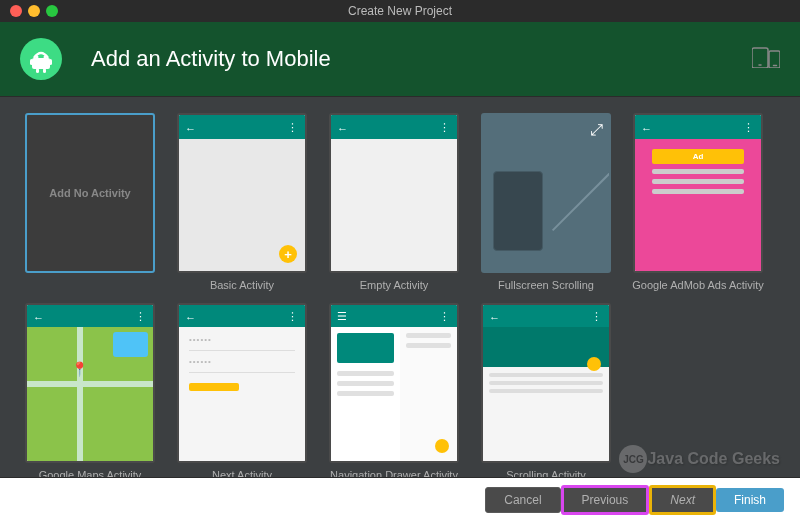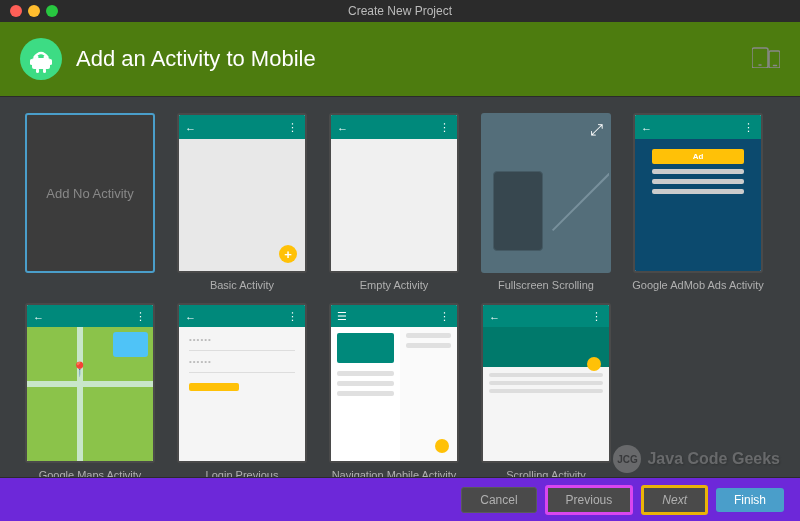--- a/index.html
+++ b/index.html
@@ -39,25 +39,25 @@
 
     .dialog {
       background: #3c3f41;
       width: 100%;
       height: calc(100% - 22px);
       display: flex;
       flex-direction: column;
     }
 
     .dialog-header {
-      background: #4d7c0f;
+      background: #14532d;
       padding: 16px 20px;
       display: flex;
       align-items: center;
-      gap: 14px;
+      gap: 29px;
       border-bottom: 1px solid #2b2b2b;
     }
 
     .android-logo {
       width: 42px;
       height: 42px;
     }
 
     .dialog-title {
       color: #ffffff;
@@ -208,21 +208,21 @@
       width: 2px;
       height: 100px;
       background: #78909C;
       transform: rotate(45deg);
     }
 
     
     .admob-activity .phone-topbar { background: #00897B; height: 24px; }
     .admob-body {
       flex: 1;
-      background: #0c4a6e;
+      background: #ec4899;
       display: flex;
       flex-direction: column;
       align-items: center;
       padding: 10px 6px 6px;
       gap: 5px;
     }
     .admob-banner {
       background: #FFC107;
       width: 80%;
       padding: 3px 6px;
@@ -398,27 +398,27 @@
       top: 52px;
       right: 8px;
       width: 14px;
       height: 14px;
       border-radius: 50%;
       background: #FFC107;
     }
 
     .dialog-footer {
       height: 44px;
-      background: #6d28d9;
+      background: #ffffff;
       border-top: 1px solid #2b2b2b;
       display: flex;
       align-items: center;
       justify-content: flex-end;
       padding: 0 16px;
-      gap: 8px;
+      gap: 0;
     }
 
     .btn {
       padding: 5px 18px;
       border: none;
       border-radius: 3px;
       font-size: 12px;
       cursor: pointer;
     }
     .btn-cancel {
@@ -443,21 +443,20 @@
       border: none;
     }
 
     .watermark {
       position: absolute;
       bottom: 48px;
       right: 20px;
       opacity: 0.4;
       display: flex;
       align-items: center;
-      gap: 6px;
       pointer-events: none;
     }
     .watermark-icon {
       width: 28px;
       height: 28px;
       border-radius: 50%;
       background: #aaa;
       display: flex;
       align-items: center;
       justify-content: center;
@@ -510,21 +509,21 @@
         <line x1="7" y1="19" x2="9" y2="19" stroke="#888" stroke-width="1.5" stroke-linecap="round"></line>
         <line x1="21.5" y1="19.5" x2="24.5" y2="19.5" stroke="#888" stroke-width="1.5" stroke-linecap="round"></line>
       </svg>
     </div>
   </div>
 
   <div class="content-area">
 
     <div class="activity-card selected">
       <div class="card-preview no-activity-preview">
-        <span style="color:#888;font-size:13px;">Add No Activity</span>
+        <span style="color:#888;font-size:11px;font-weight:bold;">Add No Activity</span>
       </div>
     </div>
 
     <div class="activity-card">
       <div class="card-preview">
         <div class="phone-mockup basic-activity">
           <div class="phone-topbar teal-bar">
             <span class="topbar-arrow">←</span>
             <span class="topbar-dots">⋮</span>
           </div>
@@ -602,21 +601,21 @@
           </div>
           <div class="login-body">
             <div class="login-stars">••••••</div>
             <div class="login-line"></div>
             <div class="login-stars">••••••</div>
             <div class="login-line"></div>
             <div class="login-btn"></div>
           </div>
         </div>
       </div>
-      <span class="card-label">Login Previous</span>
+      <span class="card-label">Next Activity</span>
     </div>
 
 
     <div class="activity-card">
       <div class="card-preview">
         <div class="phone-mockup" style="position:relative;">
           <div class="phone-topbar teal-bar">
             <span class="topbar-arrow">☰</span>
             <span class="topbar-dots">⋮</span>
           </div>
@@ -628,21 +627,21 @@
               <div class="nav-drawer-item"></div>
             </div>
             <div class="nav-main">
               <div class="nav-main-line"></div>
               <div class="nav-main-line"></div>
             </div>
           </div>
           <div class="nav-fab"></div>
         </div>
       </div>
-      <span class="card-label">Navigation Mobile Activity</span>
+      <span class="card-label">Navigation Drawer Activity</span>
     </div>
 
     <div class="activity-card">
       <div class="card-preview">
         <div class="phone-mockup" style="position:relative;">
           <div class="phone-topbar teal-bar">
             <span class="topbar-arrow">←</span>
             <span class="topbar-dots">⋮</span>
           </div>
           <div class="scroll-expanded-bar"></div>

